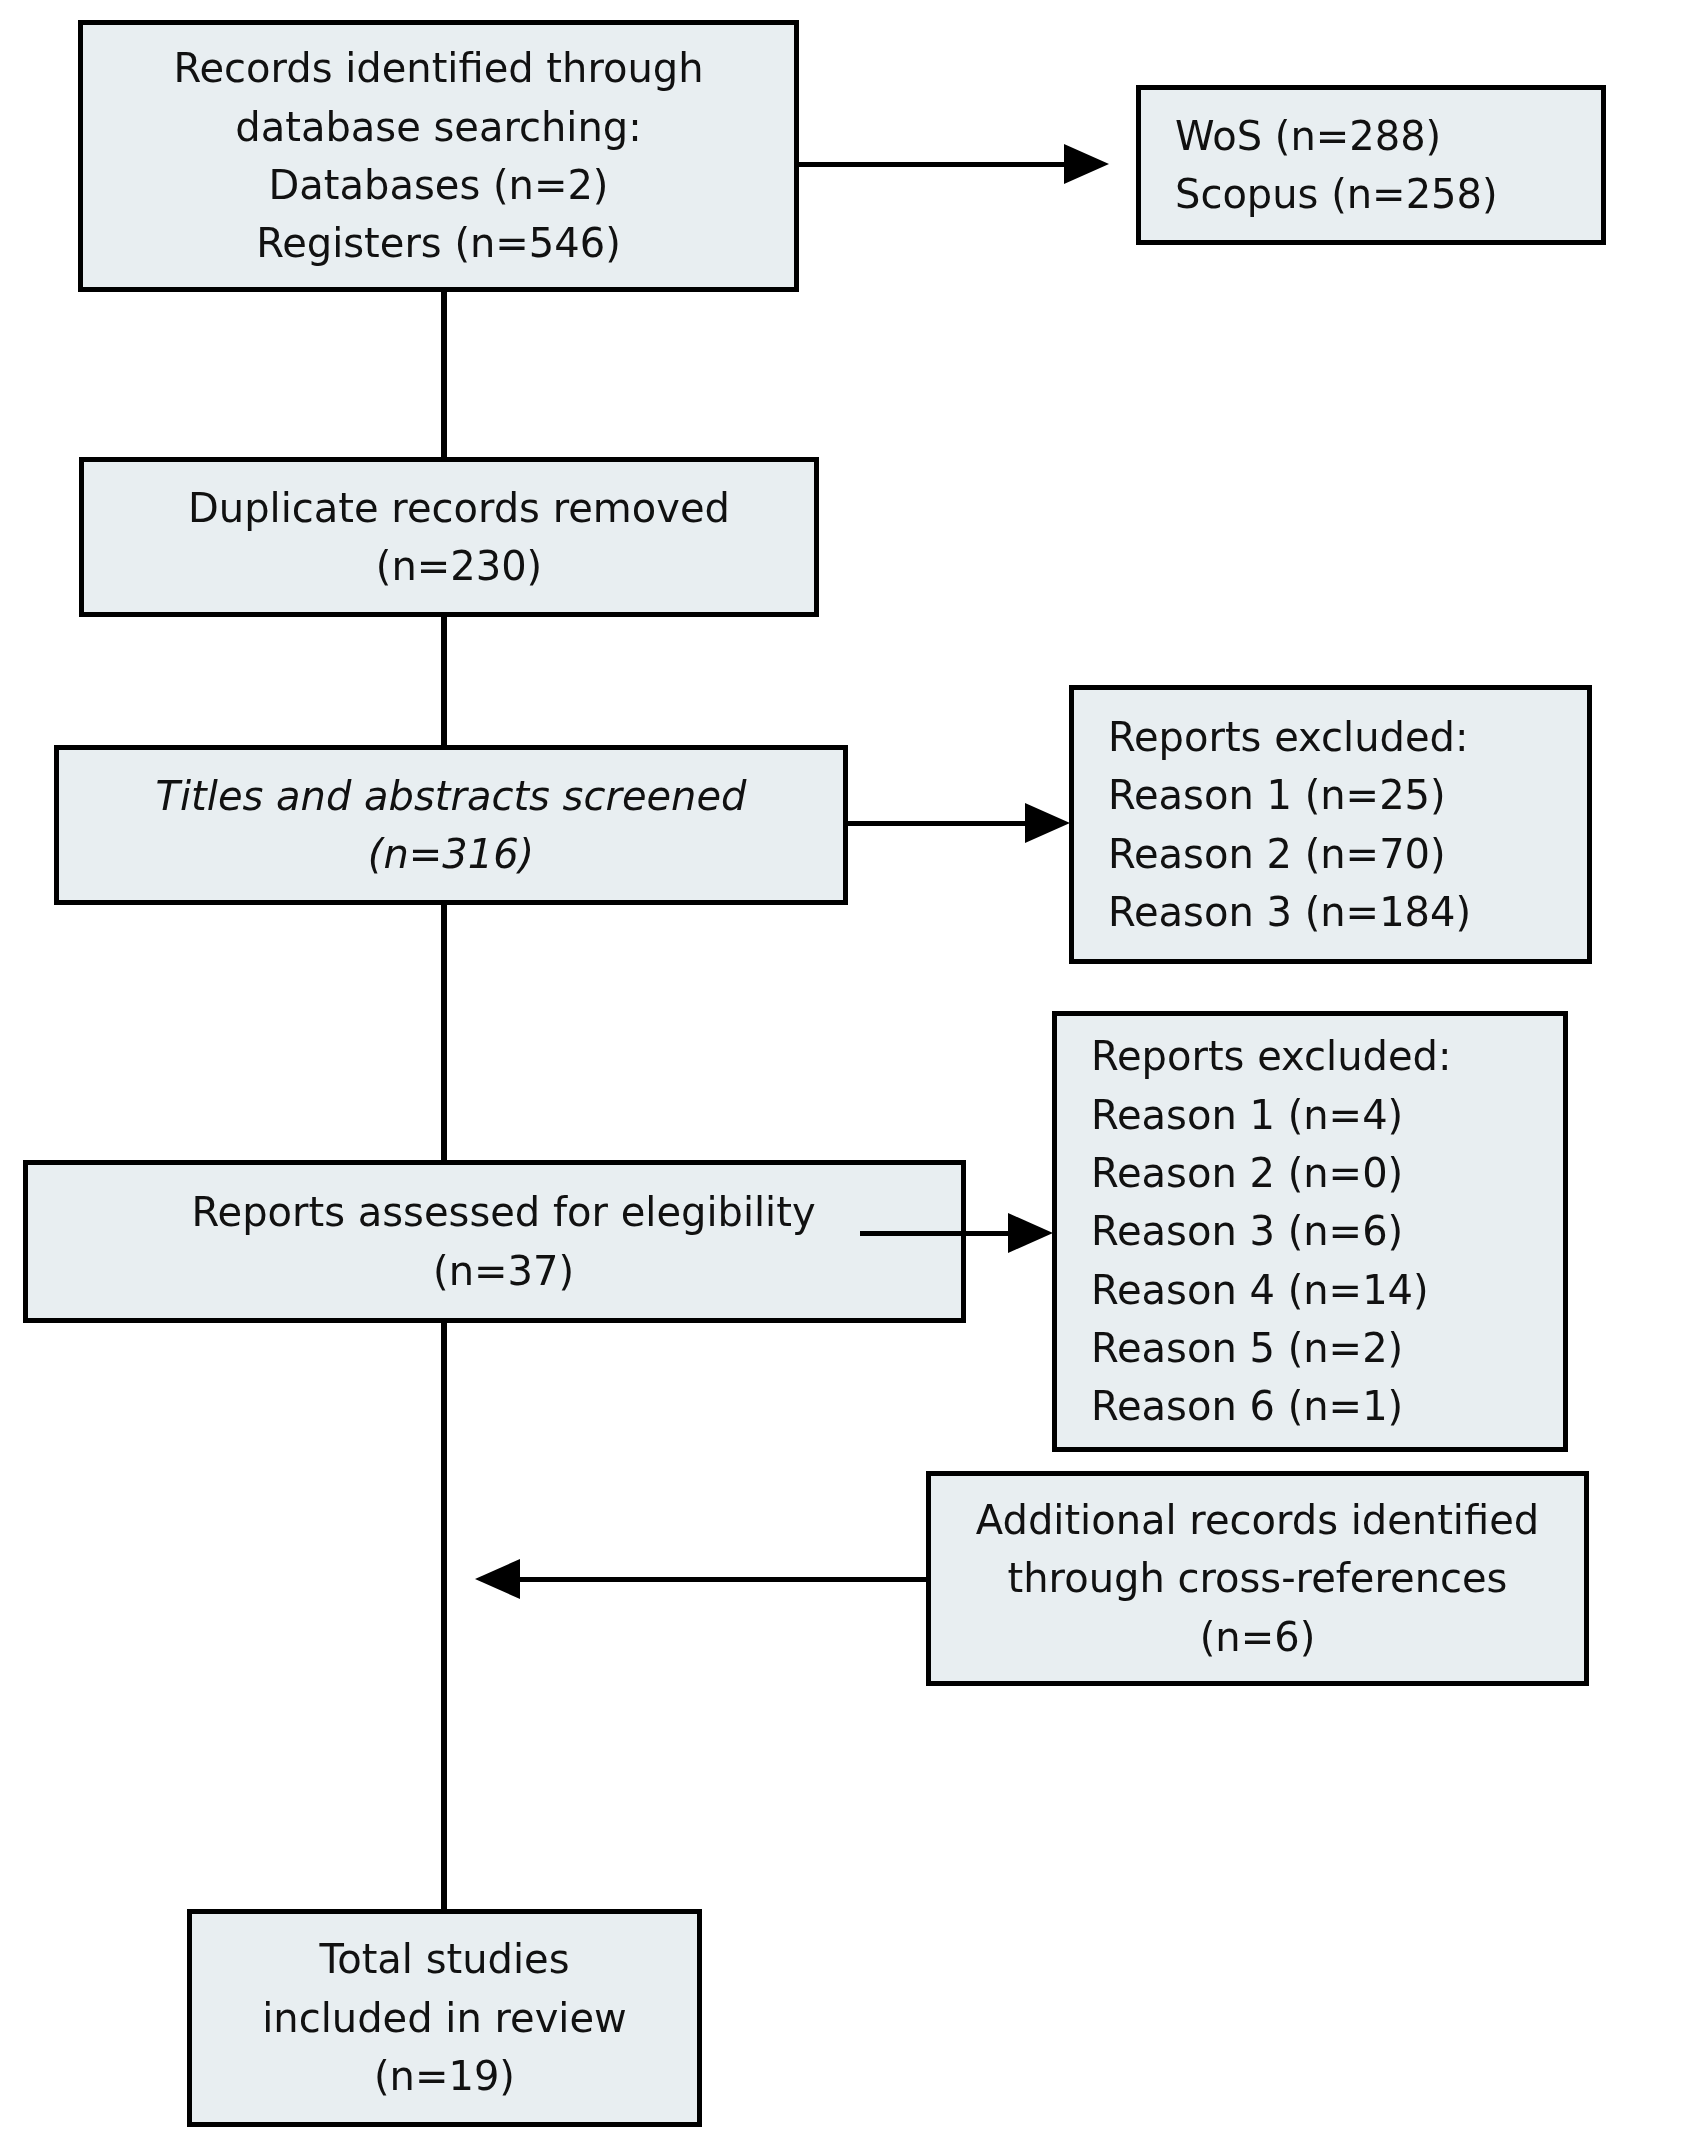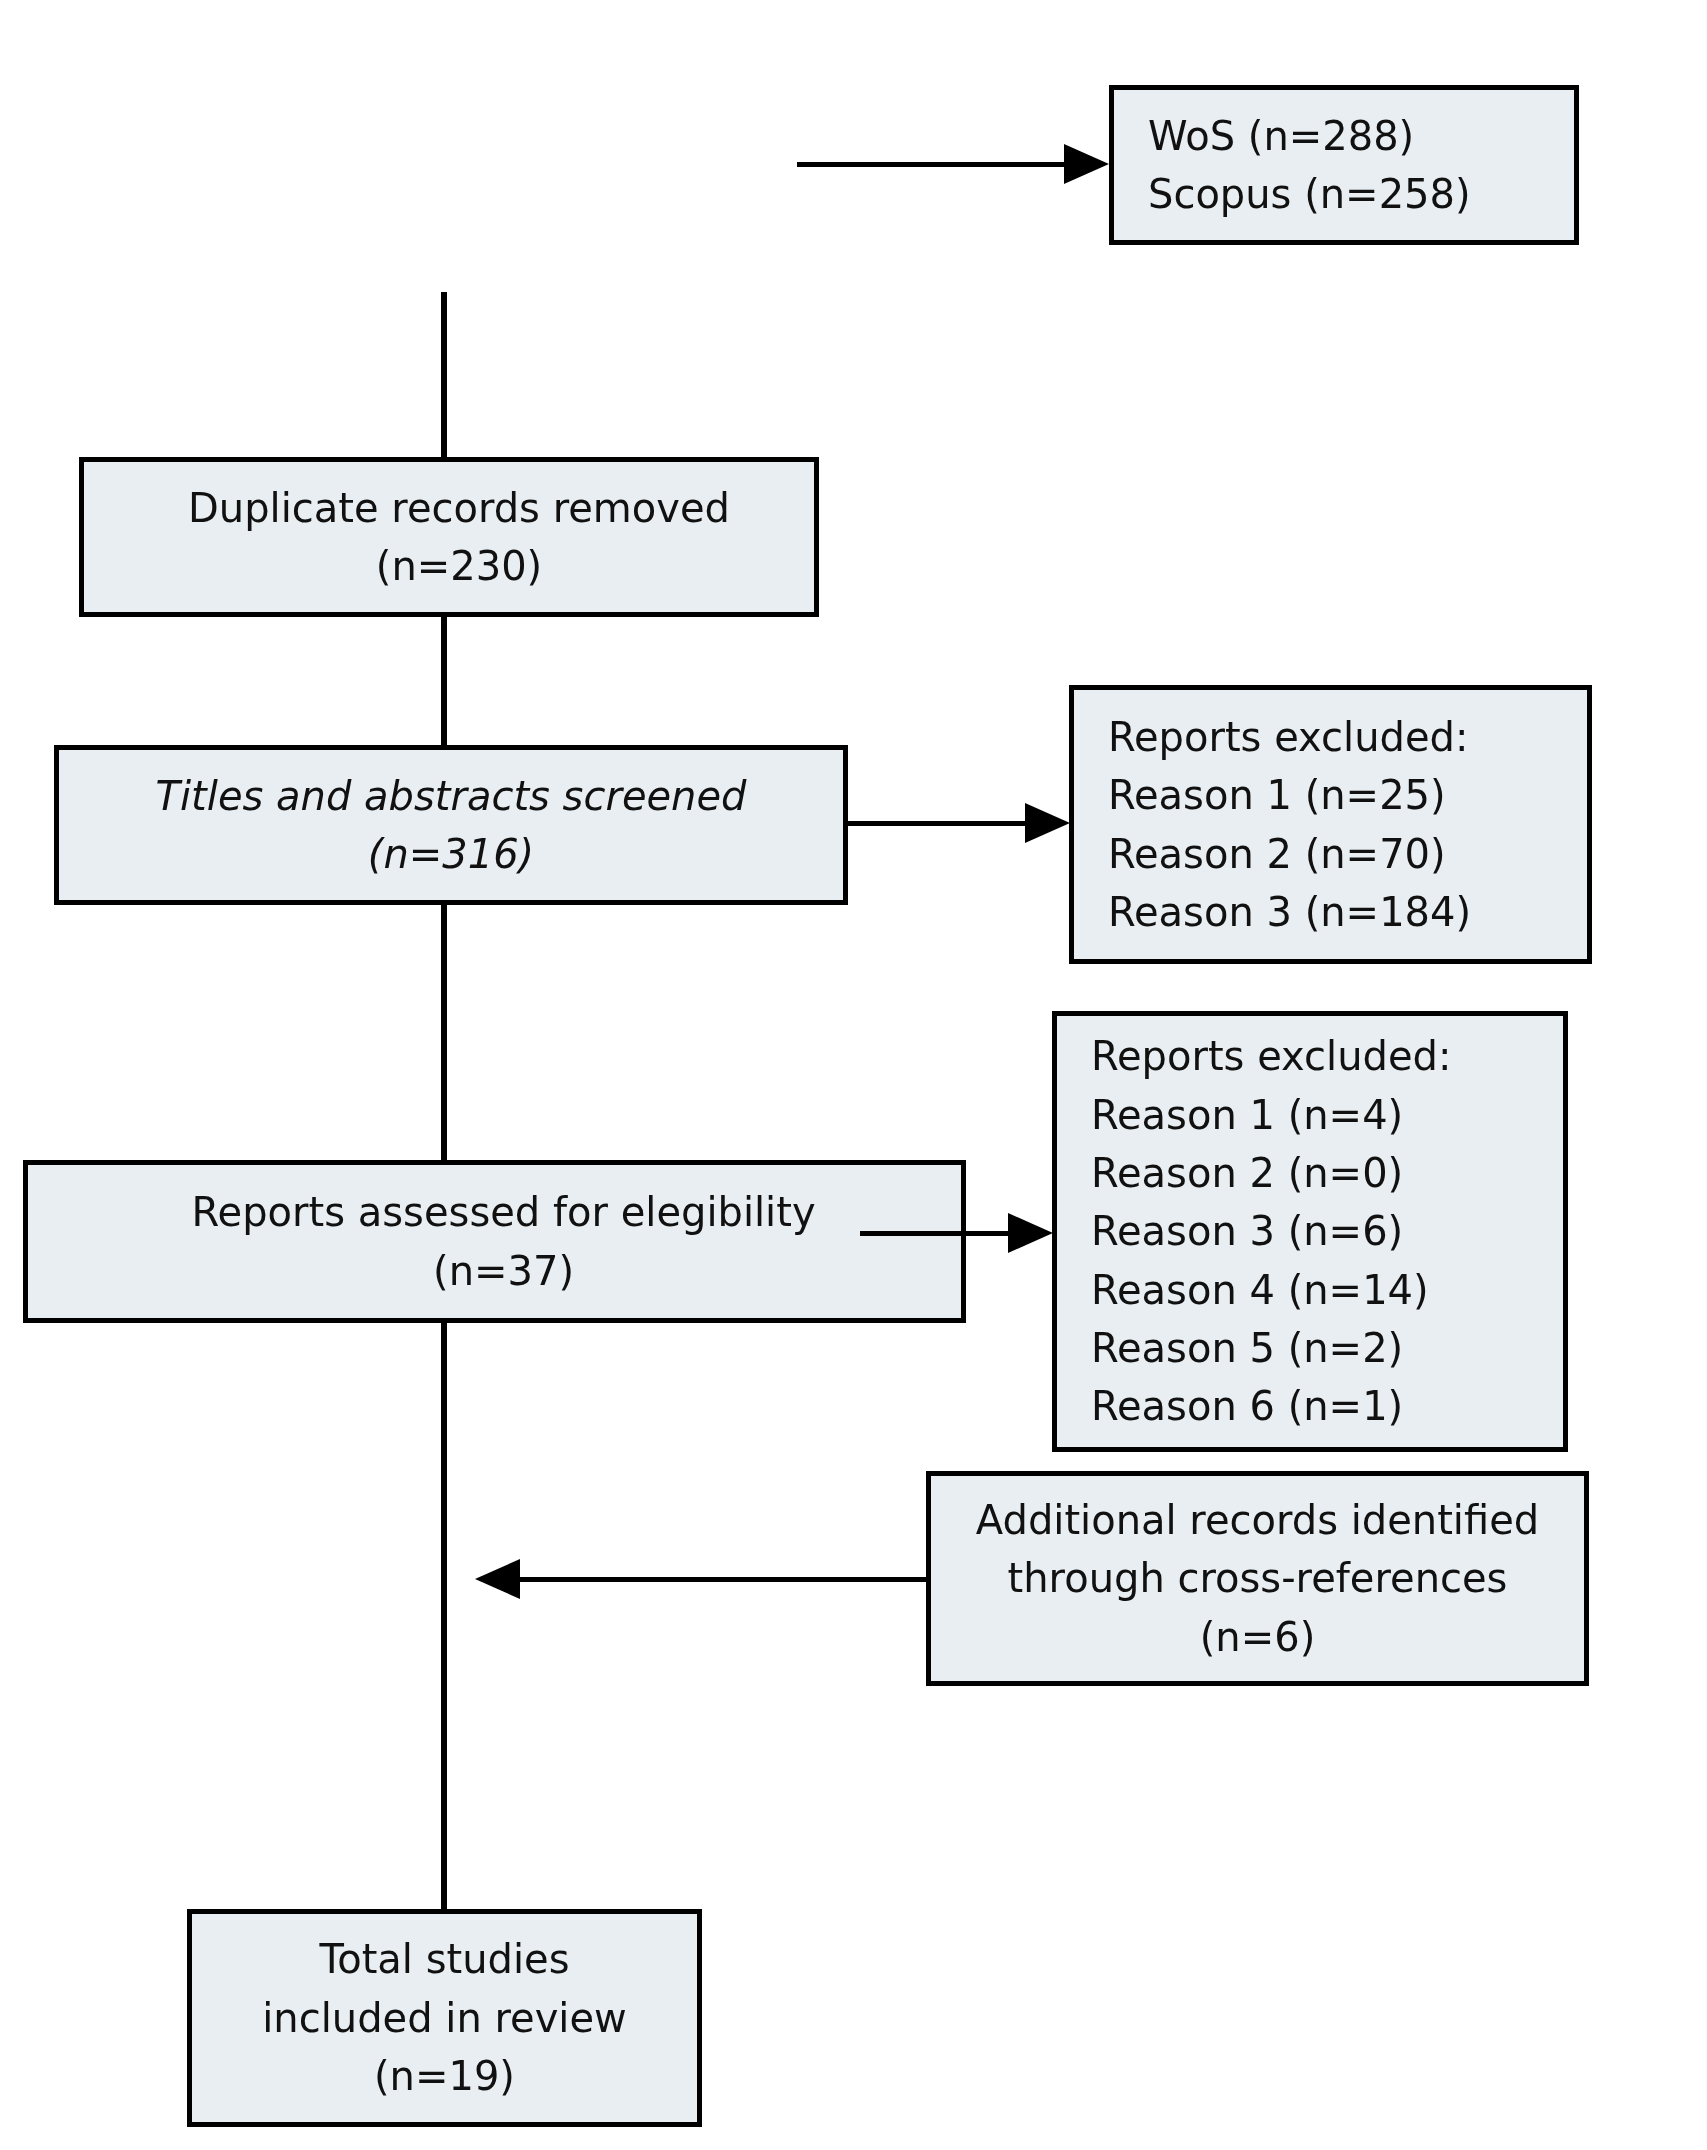--- a/index.html
+++ b/index.html
@@ -46,22 +46,28 @@
     border-top: 20.5px solid transparent;
     border-bottom: 20.5px solid transparent;
     border-right: 45px solid #000000;
   }
 </style>
 </head>
 <body>
 
 <div id="canvas">
 
+  <div class="box" style="left:78px; top:20px; width:721px; height:272px;">
+    <span class="box-text">Records identified through
+database searching:
+Databases (n=2)
+Registers (n=546)</span>
+  </div>
 
-  <div class="box box--left" style="left:1109px; top:85px; width:470px; height:160px;">
+  <div class="box box--left" style="left:1136px; top:85px; width:470px; height:160px;">
     <span class="box-text">WoS (n=288)
 Scopus (n=258)</span>
   </div>
 
   <div class="box" style="left:79px; top:457px; width:740px; height:160px;padding-left:20px;">
     <span class="box-text">Duplicate records removed
 (n=230)</span>
   </div>
 
   <div class="box" style="left:54px; top:745px; width:794px; height:160px;font-style:italic;">

